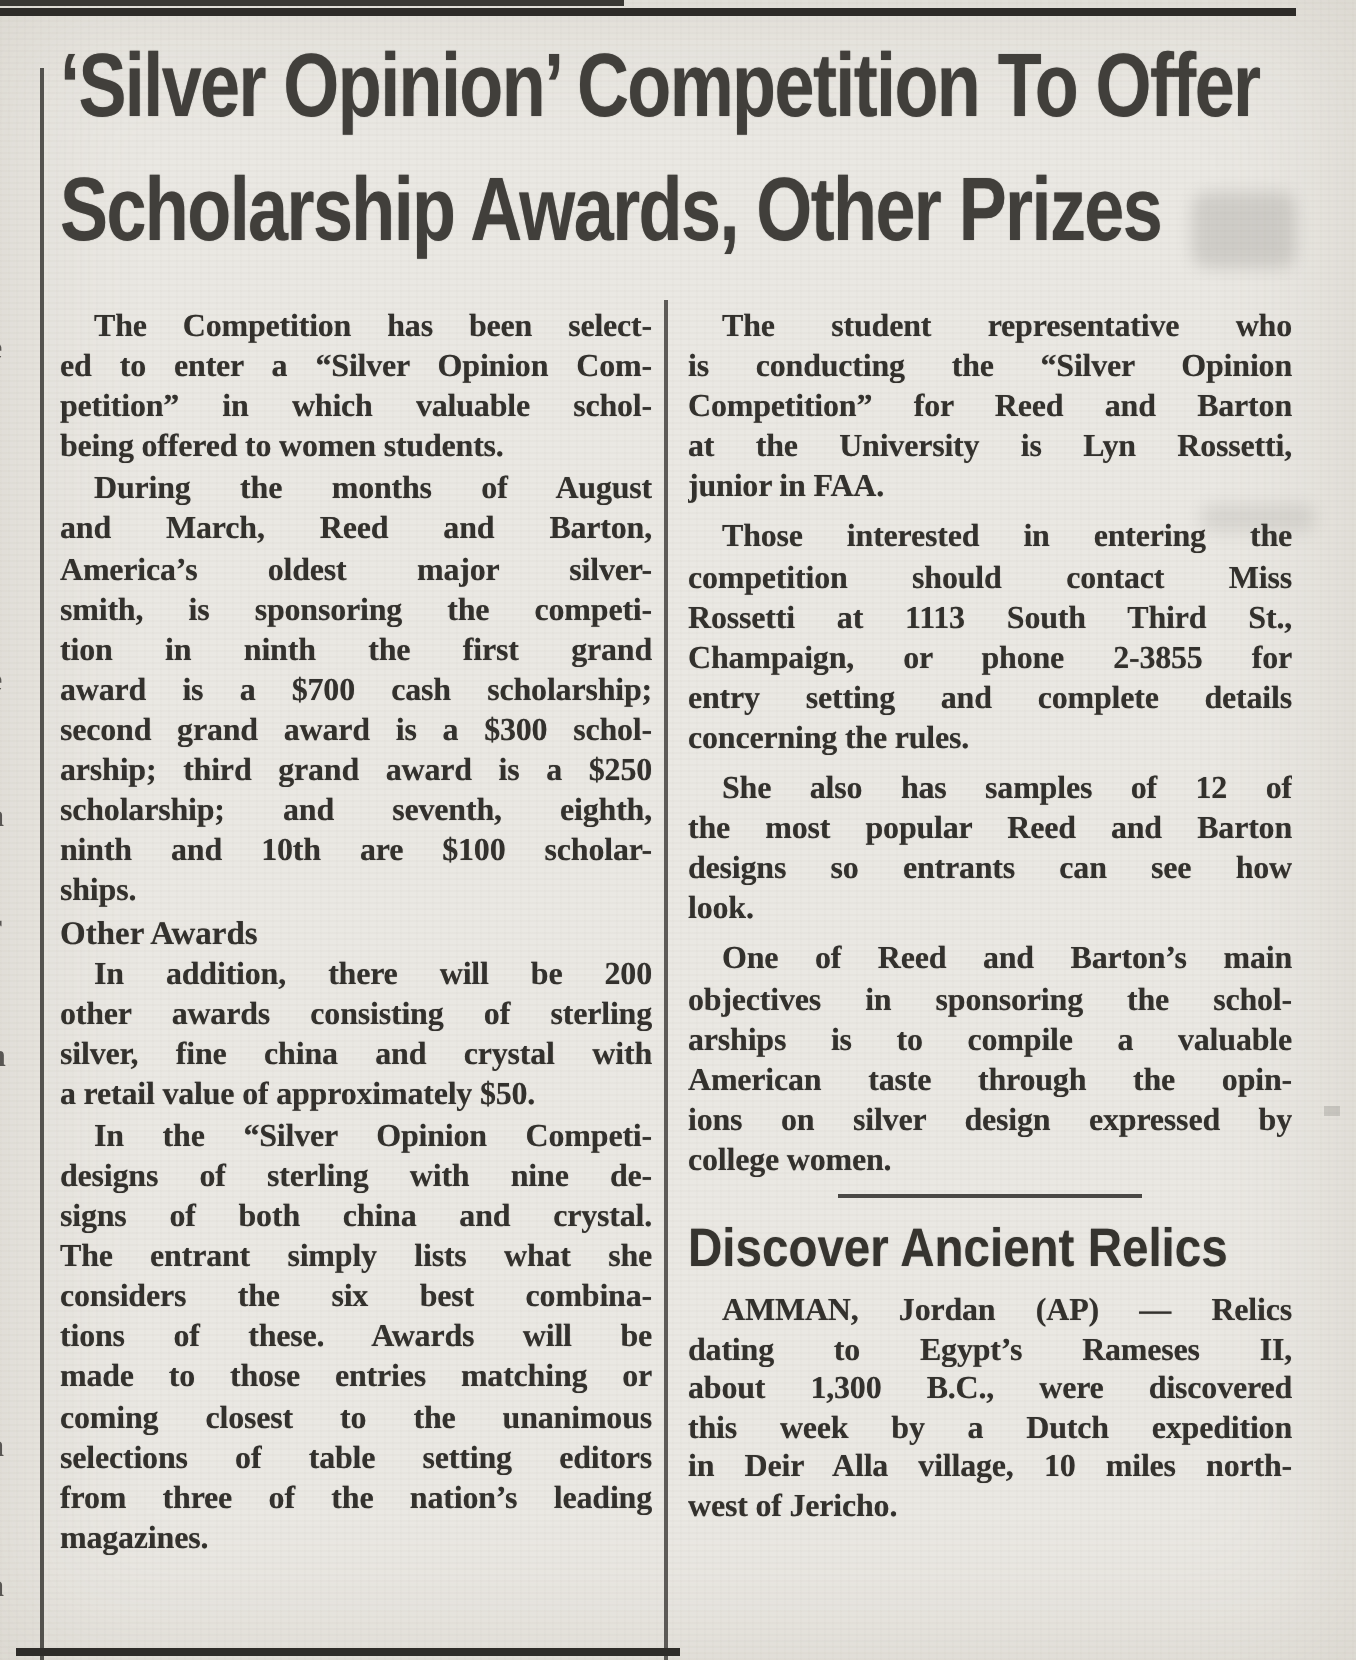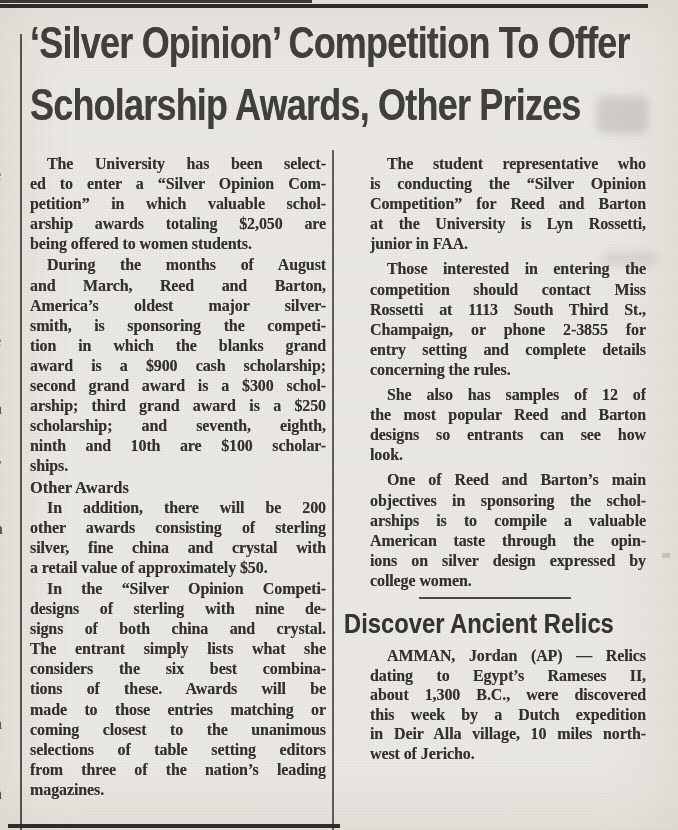--- a/index.html
+++ b/index.html
@@ -36,21 +36,21 @@
 
   .tl{
     font-size:16px;font-weight:bold;line-height:20.1px;height:20.1px;
     text-align:justify;text-align-last:justify;
     letter-spacing:-0.1px;overflow:hidden;hyphens:none;
     text-shadow:0 0 0.4px rgba(51,49,45,0.5);
   }
   .tl.first{text-indent:17px;}
   .tl.last{text-align-last:left;}
   .para{margin:0 0 1px 0;}
-  .col-right .para{margin-bottom:5px;margin-left:26px;}
+  .col-right .para{margin-bottom:5px;}
   .subhead{font-size:16.5px;font-weight:bold;line-height:20.1px;text-shadow:0 0 0.4px rgba(51,49,45,0.5);}
 
   .mini-divider{width:152px;height:2px;background:#4a4845;margin:6px auto 8px auto;}
   .sub-headline{
     font-family:"Liberation Sans", sans-serif;font-weight:bold;color:#36342f;
     font-size:27px;line-height:34px;margin:0 0 5px 0;white-space:nowrap;
     transform:scaleX(0.88);transform-origin:left center;
     text-shadow:0 0 0.6px rgba(54,52,47,0.5);
   }
   .second-article .tl{line-height:19.6px;height:19.6px;}
@@ -72,33 +72,32 @@
   <div class="left-vrule rule"></div>
   <div class="col-divider rule"></div>
 
   <h1 class="headline">
     <div class="hline">‘Silver Opinion’ Competition To Offer</div>
     <div class="hline">Scholarship Awards, Other Prizes</div>
   </h1>
 
   <div class="col col-left" id="col-left">
       <div class="para">
-        <div class="tl first">The University has been select-</div>
+        <div class="tl first">The Competition has been select-</div>
         <div class="tl">ed to enter a “Silver Opinion Com-</div>
         <div class="tl">petition” in which valuable schol-</div>
-        <div class="tl">arship awards totaling $2,050 are</div>
         <div class="tl last">being offered to women students.</div>
       </div>
       <div class="para">
         <div class="tl first">During the months of August</div>
         <div class="tl">and March, Reed and Barton,</div>
         <div class="tl">America’s oldest major silver-</div>
         <div class="tl">smith, is sponsoring the competi-</div>
-        <div class="tl">tion in which the blanks grand</div>
-        <div class="tl">award is a $900 cash scholarship;</div>
+        <div class="tl">tion in ninth the first grand</div>
+        <div class="tl">award is a $700 cash scholarship;</div>
         <div class="tl">second grand award is a $300 schol-</div>
         <div class="tl">arship; third grand award is a $250</div>
         <div class="tl">scholarship; and seventh, eighth,</div>
         <div class="tl">ninth and 10th are $100 scholar-</div>
         <div class="tl last">ships.</div>
       </div>
       <div class="subhead">Other Awards</div>
       <div class="para">
         <div class="tl first">In addition, there will be 200</div>
         <div class="tl">other awards consisting of sterling</div>

